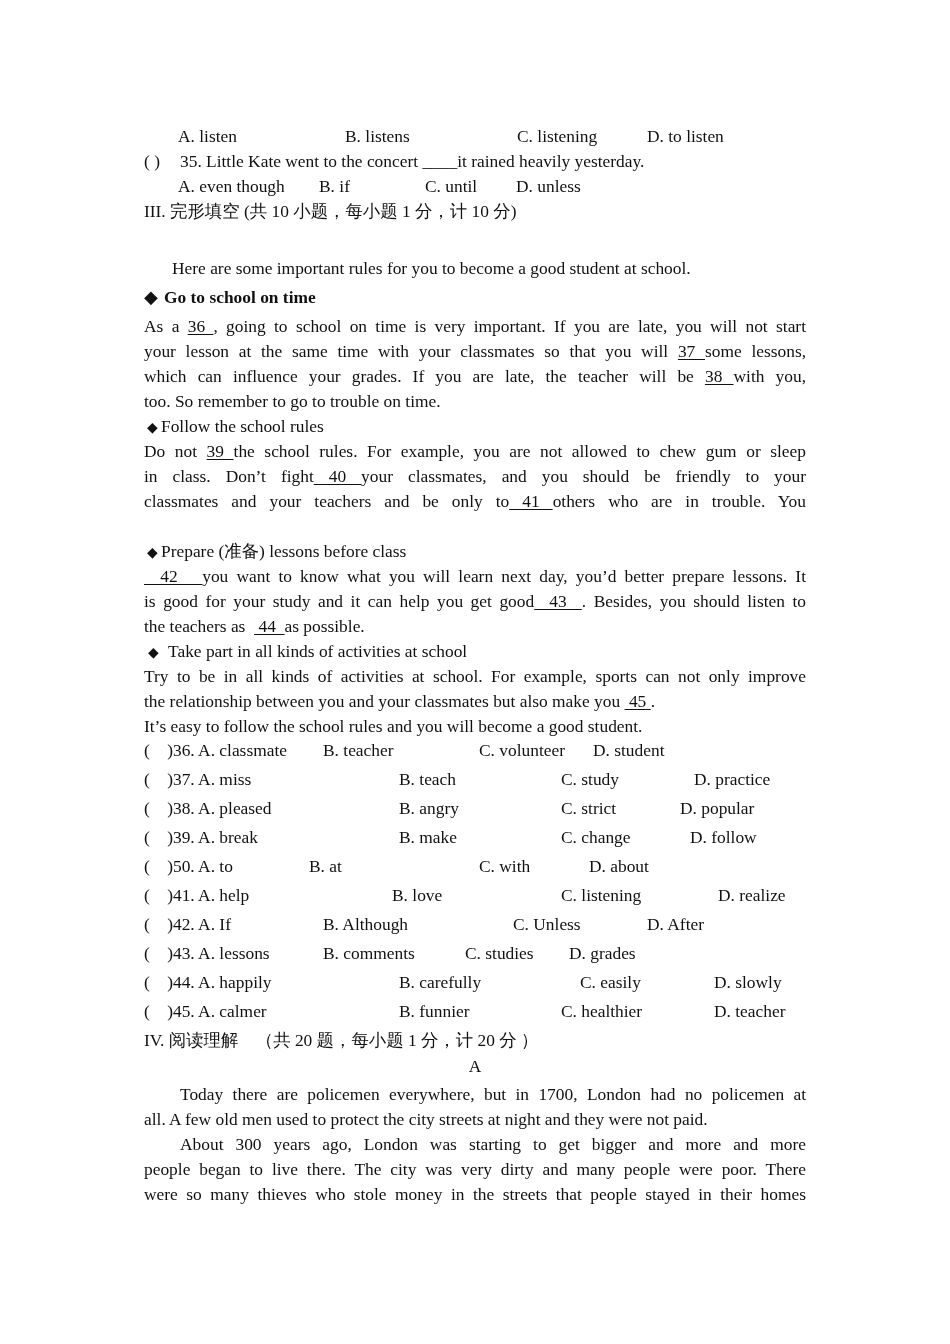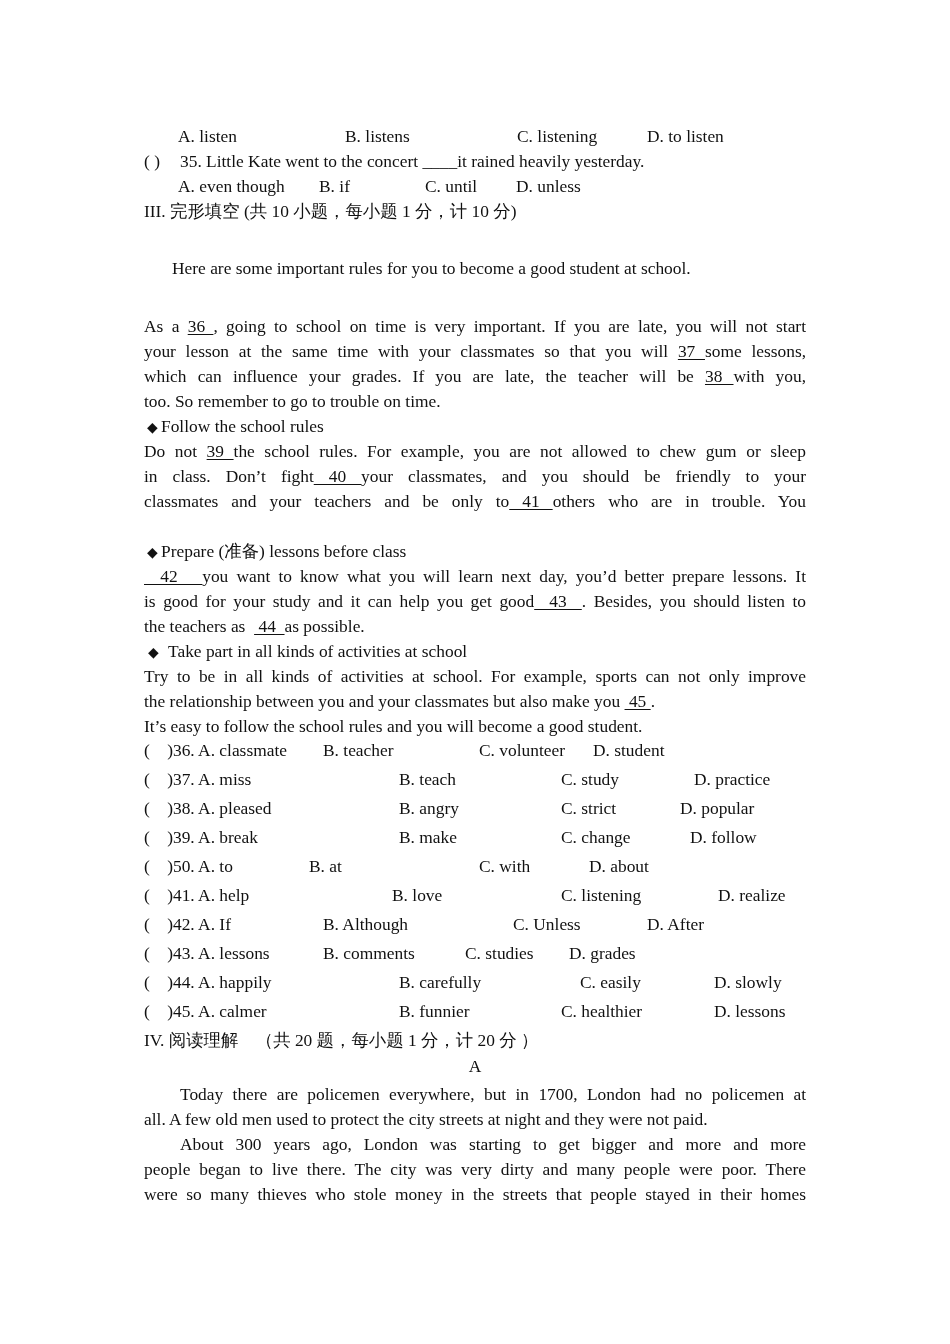--- a/index.html
+++ b/index.html
@@ -32,20 +32,23 @@
     <span class="opt" style="left:180px;top:149px">35. Little Kate went to the concert ____it rained heavily yesterday.</span>
     <span class="opt" style="left:178px;top:174px">A. even though</span>
     <span class="opt" style="left:319px;top:174px">B. if</span>
     <span class="opt" style="left:425px;top:174px">C. until</span>
     <span class="opt" style="left:516px;top:174px">D. unless</span>
   </div>
 
   <div class="ln" style="top:199px">III. 完形填空 (共 10 小题，每小题 1 分，计 10 分)</div>
   <div class="ln" style="top:256px;left:172px">Here are some important rules for you to become a good student at school.</div>
 
+  <div class="ln bold" style="top:285px">
+    <span class="dia-big">◆</span><span>Go to school on time</span>
+  </div>
 
   <div class="ln just" style="top:314px"><span>As a </span><span class="u">36  </span><span> , going to school on time is very important. If you are late, you will not start</span></div>
   <div class="ln just" style="top:339px"><span>your lesson at the same time with your classmates so that you will </span><span class="u"> 37  </span><span> some lessons,</span></div>
   <div class="ln just" style="top:364px"><span>which can influence your grades. If you are late, the teacher will be </span><span class="u"> 38  </span><span> with you,</span></div>
   <div class="ln" style="top:389px">too. So remember to go to trouble on time.</div>
 
   <div class="ln" style="top:414px;left:147px">
     <span class="dia">◆</span><span>Follow the school rules</span>
   </div>
 
@@ -121,21 +124,21 @@
     <div>
       <span class="opt" style="left:144px;top:970px;white-space:pre">(    )44. A. happily</span>
       <span class="opt" style="left:399px;top:970px">B. carefully</span>
       <span class="opt" style="left:580px;top:970px">C. easily</span>
       <span class="opt" style="left:714px;top:970px">D. slowly</span>
     </div>
     <div>
       <span class="opt" style="left:144px;top:999px;white-space:pre">(    )45. A. calmer</span>
       <span class="opt" style="left:399px;top:999px">B. funnier</span>
       <span class="opt" style="left:561px;top:999px">C. healthier</span>
-      <span class="opt" style="left:714px;top:999px">D. lessons</span>
+      <span class="opt" style="left:714px;top:999px">D. teacher</span>
     </div>
   </div>
 
   <div class="ln" style="top:1028px">IV. 阅读理解　（共 20 题，每小题 1 分，计 20 分 ）</div>
   <div class="ln center" style="top:1054px">A</div>
 
   <div class="ln just" style="top:1082px;left:180px;width:626px">Today there are policemen everywhere, but in 1700, London had no policemen at</div>
   <div class="ln" style="top:1107px">all. A few old men used to protect the city streets at night and they were not paid.</div>
   <div class="ln just" style="top:1132px;left:180px;width:626px">About 300 years ago, London was starting to get bigger and more and more</div>
   <div class="ln just" style="top:1157px">people began to live there. The city was very dirty and many people were poor. There</div>

